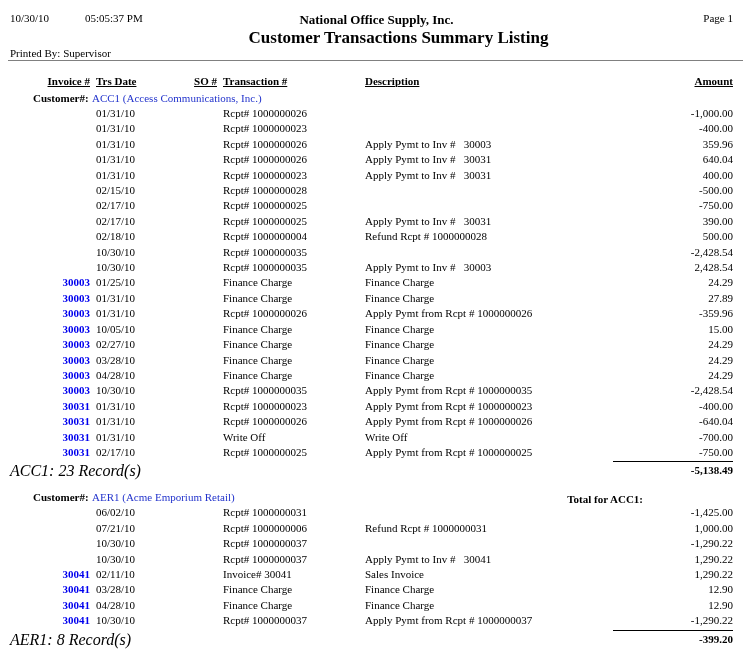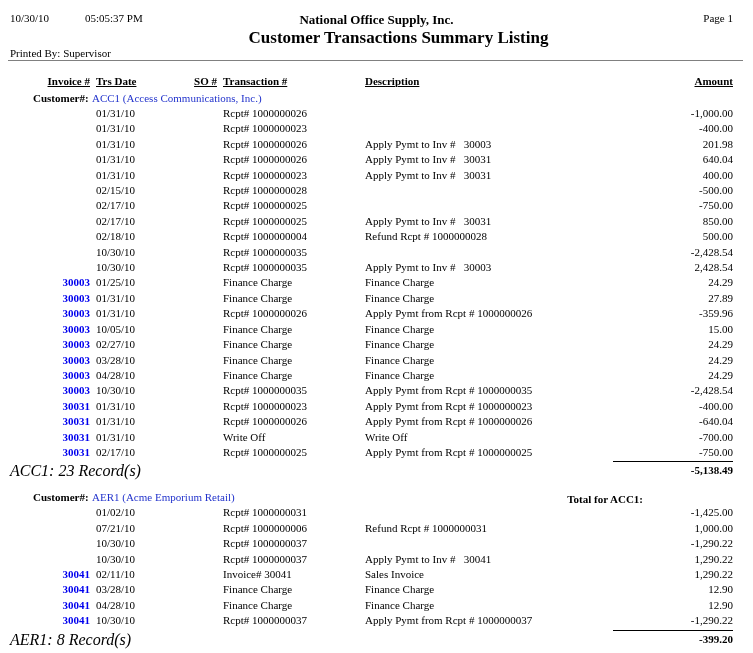--- a/index.html
+++ b/index.html
@@ -104,21 +104,21 @@
     <div class="c-desc"></div>
     <div class="c-amt">-400.00</div>
   </div>
 
   <div class="grid-row">
     <div class="c-inv"></div>
     <div class="c-date">01/31/10</div>
     <div class="c-so"></div>
     <div class="c-txn">Rcpt# 1000000026</div>
     <div class="c-desc">Apply Pymt to Inv #   30003</div>
-    <div class="c-amt">201.98</div>
+    <div class="c-amt">359.96</div>
   </div>
 
   <div class="grid-row">
     <div class="c-inv"></div>
     <div class="c-date">01/31/10</div>
     <div class="c-so"></div>
     <div class="c-txn">Rcpt# 1000000026</div>
     <div class="c-desc">Apply Pymt to Inv #   30031</div>
     <div class="c-amt">640.04</div>
   </div>
@@ -149,21 +149,21 @@
     <div class="c-desc"></div>
     <div class="c-amt">-750.00</div>
   </div>
 
   <div class="grid-row">
     <div class="c-inv"></div>
     <div class="c-date">02/17/10</div>
     <div class="c-so"></div>
     <div class="c-txn">Rcpt# 1000000025</div>
     <div class="c-desc">Apply Pymt to Inv #   30031</div>
-    <div class="c-amt">850.00</div>
+    <div class="c-amt">390.00</div>
   </div>
 
   <div class="grid-row">
     <div class="c-inv"></div>
     <div class="c-date">02/18/10</div>
     <div class="c-so"></div>
     <div class="c-txn">Rcpt# 1000000004</div>
     <div class="c-desc">Refund Rcpt # 1000000028</div>
     <div class="c-amt">500.00</div>
   </div>
@@ -302,21 +302,21 @@
   </div>
 
   <div class="section">
     <div class="customer-row">
       <span class="customer-label">Customer#:</span>
       <span class="customer-name">AER1 (Acme Emporium Retail)</span>
     </div>
     <div>
   <div class="grid-row">
     <div class="c-inv"></div>
-    <div class="c-date">01/02/10</div>
+    <div class="c-date">06/02/10</div>
     <div class="c-so"></div>
     <div class="c-txn">Rcpt# 1000000031</div>
     <div class="c-desc"></div>
     <div class="c-amt">-1,425.00</div>
   </div>
 
   <div class="grid-row">
     <div class="c-inv"></div>
     <div class="c-date">07/21/10</div>
     <div class="c-so"></div>

